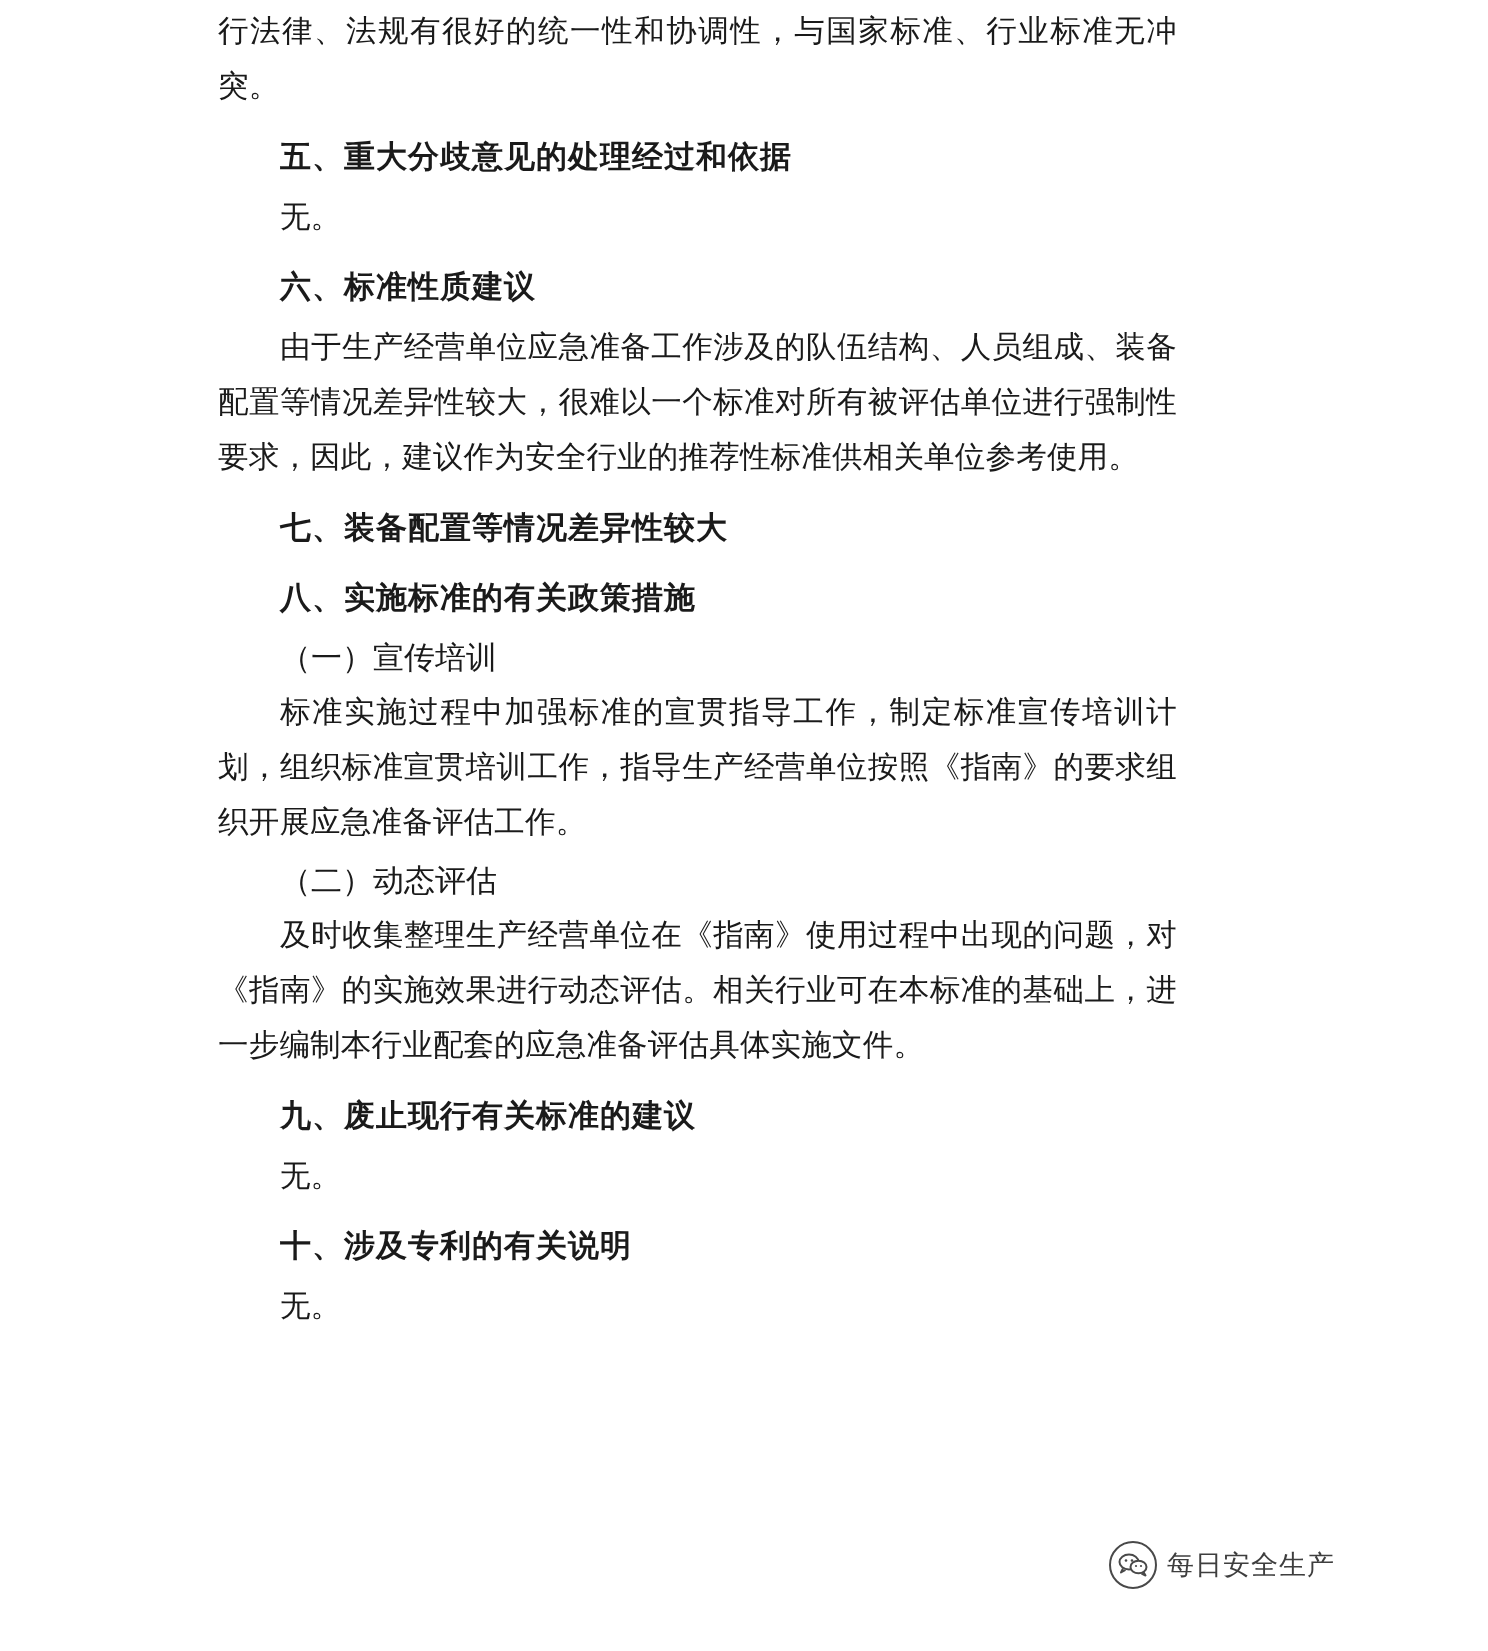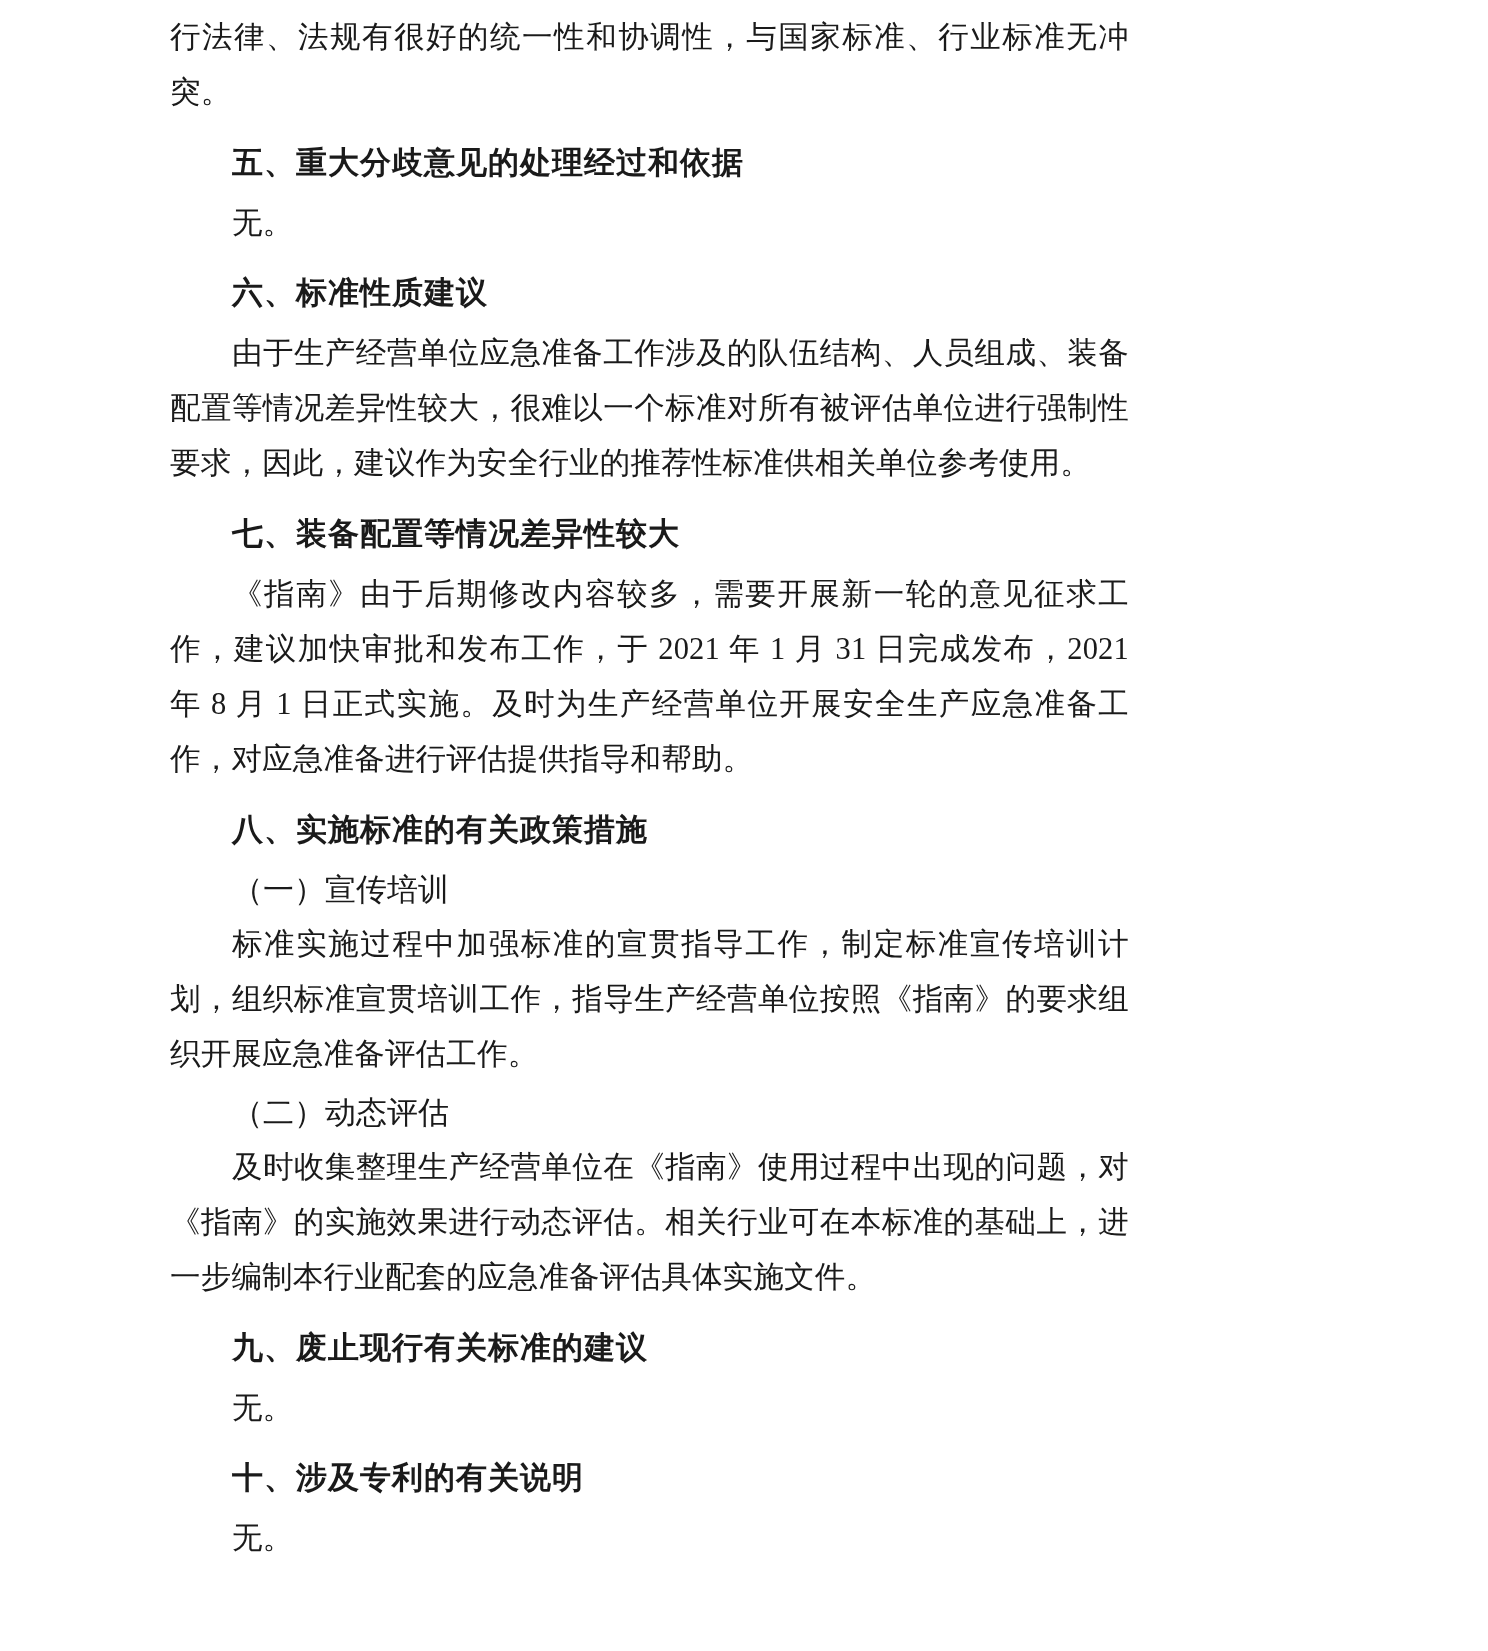--- a/index.html
+++ b/index.html
@@ -12,21 +12,22 @@
     min-height: 1651px;
     position: relative;
     font-family: "Liberation Serif", "DejaVu Serif", serif;
     color: #1a1a1a;
   }
   .page {
     position: relative;
     width: 1309px;
     min-height: 1651px;
     box-sizing: border-box;
-    padding: 10px 180px 0 170px;
+    padding: 4px 180px 0 170px;
+    margin-left: 48px;
   }
   .para {
     font-size: 30.5px;
     line-height: 55px;
     text-align: justify;
     text-justify: inter-ideograph;
     margin: 0 0 2px 0;
     letter-spacing: 0.2px;
   }
   .para.indent {
@@ -94,34 +95,48 @@
   <h2 class="heading">五、重大分歧意见的处理经过和依据</h2>
 
   <p class="short">无。</p>
 
   <h2 class="heading">六、标准性质建议</h2>
 
   <p class="para indent">由于生产经营单位应急准备工作涉及的队伍结构、人员组成、装备配置等情况差异性较大，很难以一个标准对所有被评估单位进行强制性要求，因此，建议作为安全行业的推荐性标准供相关单位参考使用。</p>
 
   <h2 class="heading">七、装备配置等情况差异性较大</h2>
 
-  <p class="para indent">《指南》由于后期修改内容较多，需要开展新一轮的意见征求工作，建议加快审批和发布工作，于 2021 年 1 月 31 日完成发布，2021 年 8 月 1 日正式实施。及时为生产经营单位开展安全生产应急准备工作，对应急准备进行评估提供指导和帮助。</p>
 
   <h2 class="heading">八、实施标准的有关政策措施</h2>
 
   <p class="subheading">（一）宣传培训</p>
 
   <p class="para indent">标准实施过程中加强标准的宣贯指导工作，制定标准宣传培训计划，组织标准宣贯培训工作，指导生产经营单位按照《指南》的要求组织开展应急准备评估工作。</p>
 
   <p class="subheading">（二）动态评估</p>
 
   <p class="para indent">及时收集整理生产经营单位在《指南》使用过程中出现的问题，对《指南》的实施效果进行动态评估。相关行业可在本标准的基础上，进一步编制本行业配套的应急准备评估具体实施文件。</p>
 
   <h2 class="heading">九、废止现行有关标准的建议</h2>
 
   <p class="short">无。</p>
 
   <h2 class="heading">十、涉及专利的有关说明</h2>
 
   <p class="short">无。</p>
 
+  <div class="wm">
+    <span class="wm-circle">
+      <svg width="30" height="24" viewBox="0 0 30 24" aria-hidden="true">
+        <ellipse cx="11" cy="9" rx="9.5" ry="7.5" fill="none" stroke="#3a3a3a" stroke-width="2"></ellipse>
+        <path d="M5 15.5 L3 19.5 L7.5 17" fill="none" stroke="#3a3a3a" stroke-width="2" stroke-linejoin="round"></path>
+        <circle cx="8" cy="7.5" r="1.3" fill="#3a3a3a"></circle>
+        <circle cx="14" cy="7.5" r="1.3" fill="#3a3a3a"></circle>
+        <ellipse cx="20.5" cy="14" rx="8" ry="6.3" fill="#ffffff" stroke="#3a3a3a" stroke-width="2"></ellipse>
+        <path d="M25.5 19 L27.5 22.5 L23.5 20.6" fill="none" stroke="#3a3a3a" stroke-width="2" stroke-linejoin="round"></path>
+        <circle cx="18" cy="13" r="1.1" fill="#3a3a3a"></circle>
+        <circle cx="23" cy="13" r="1.1" fill="#3a3a3a"></circle>
+      </svg>
+    </span>
+    <span>每日安全生产</span>
+  </div>
 
 </div>
 
 </body></html>

